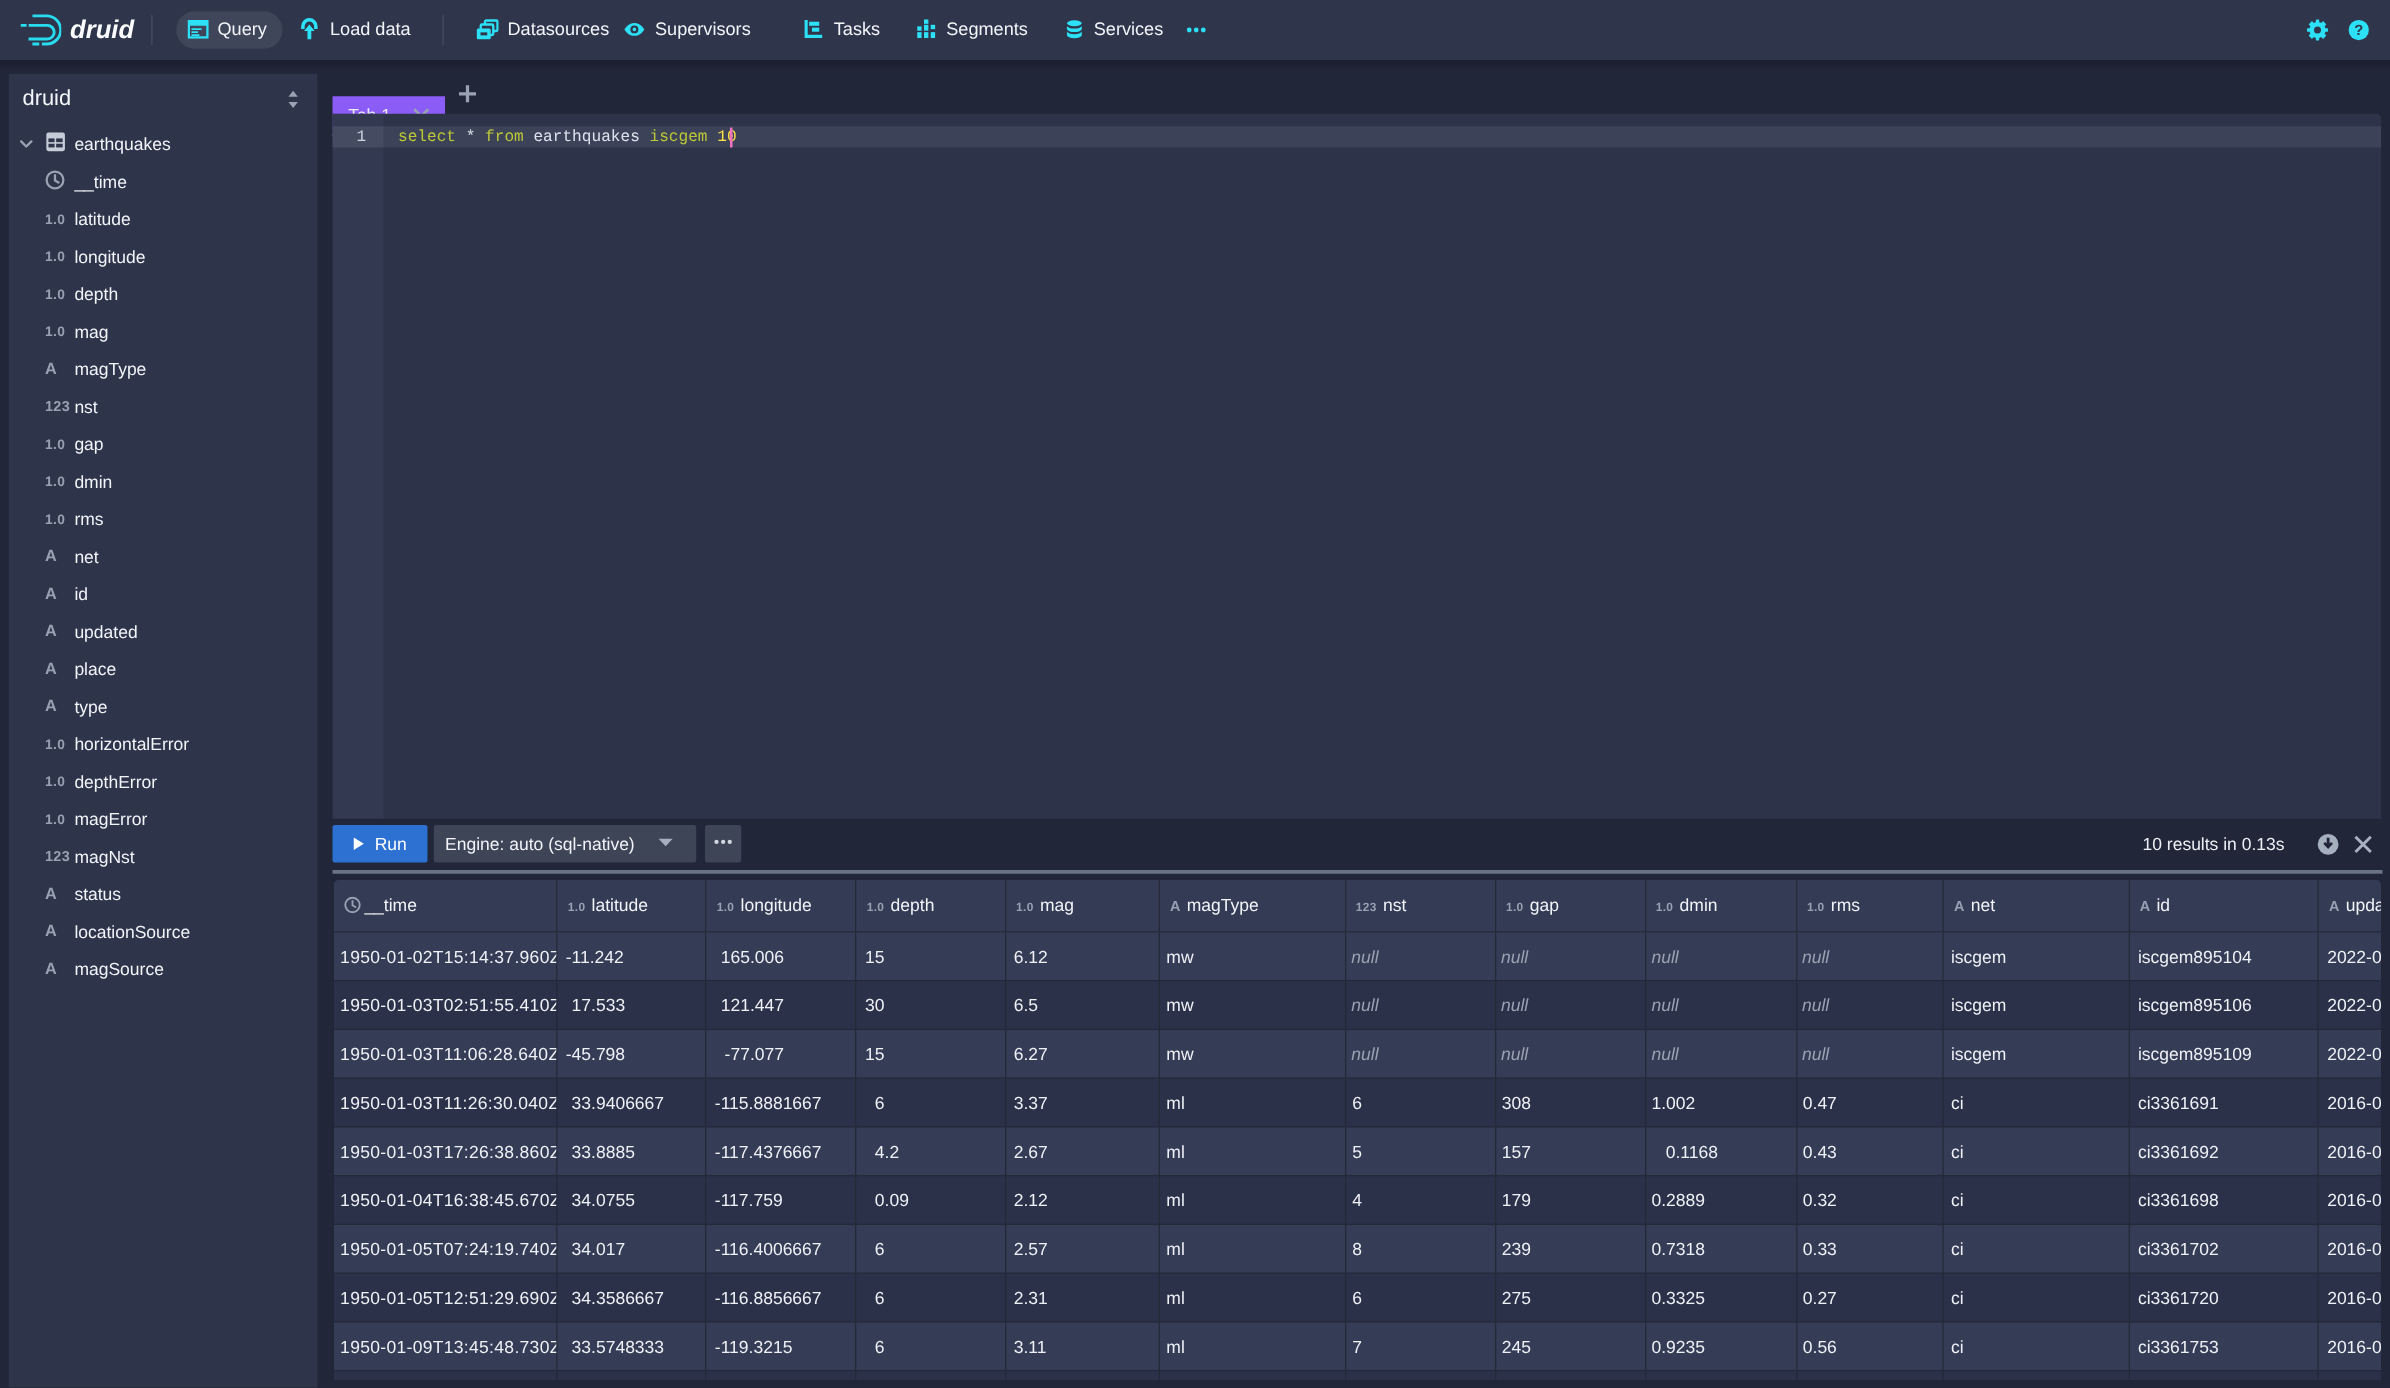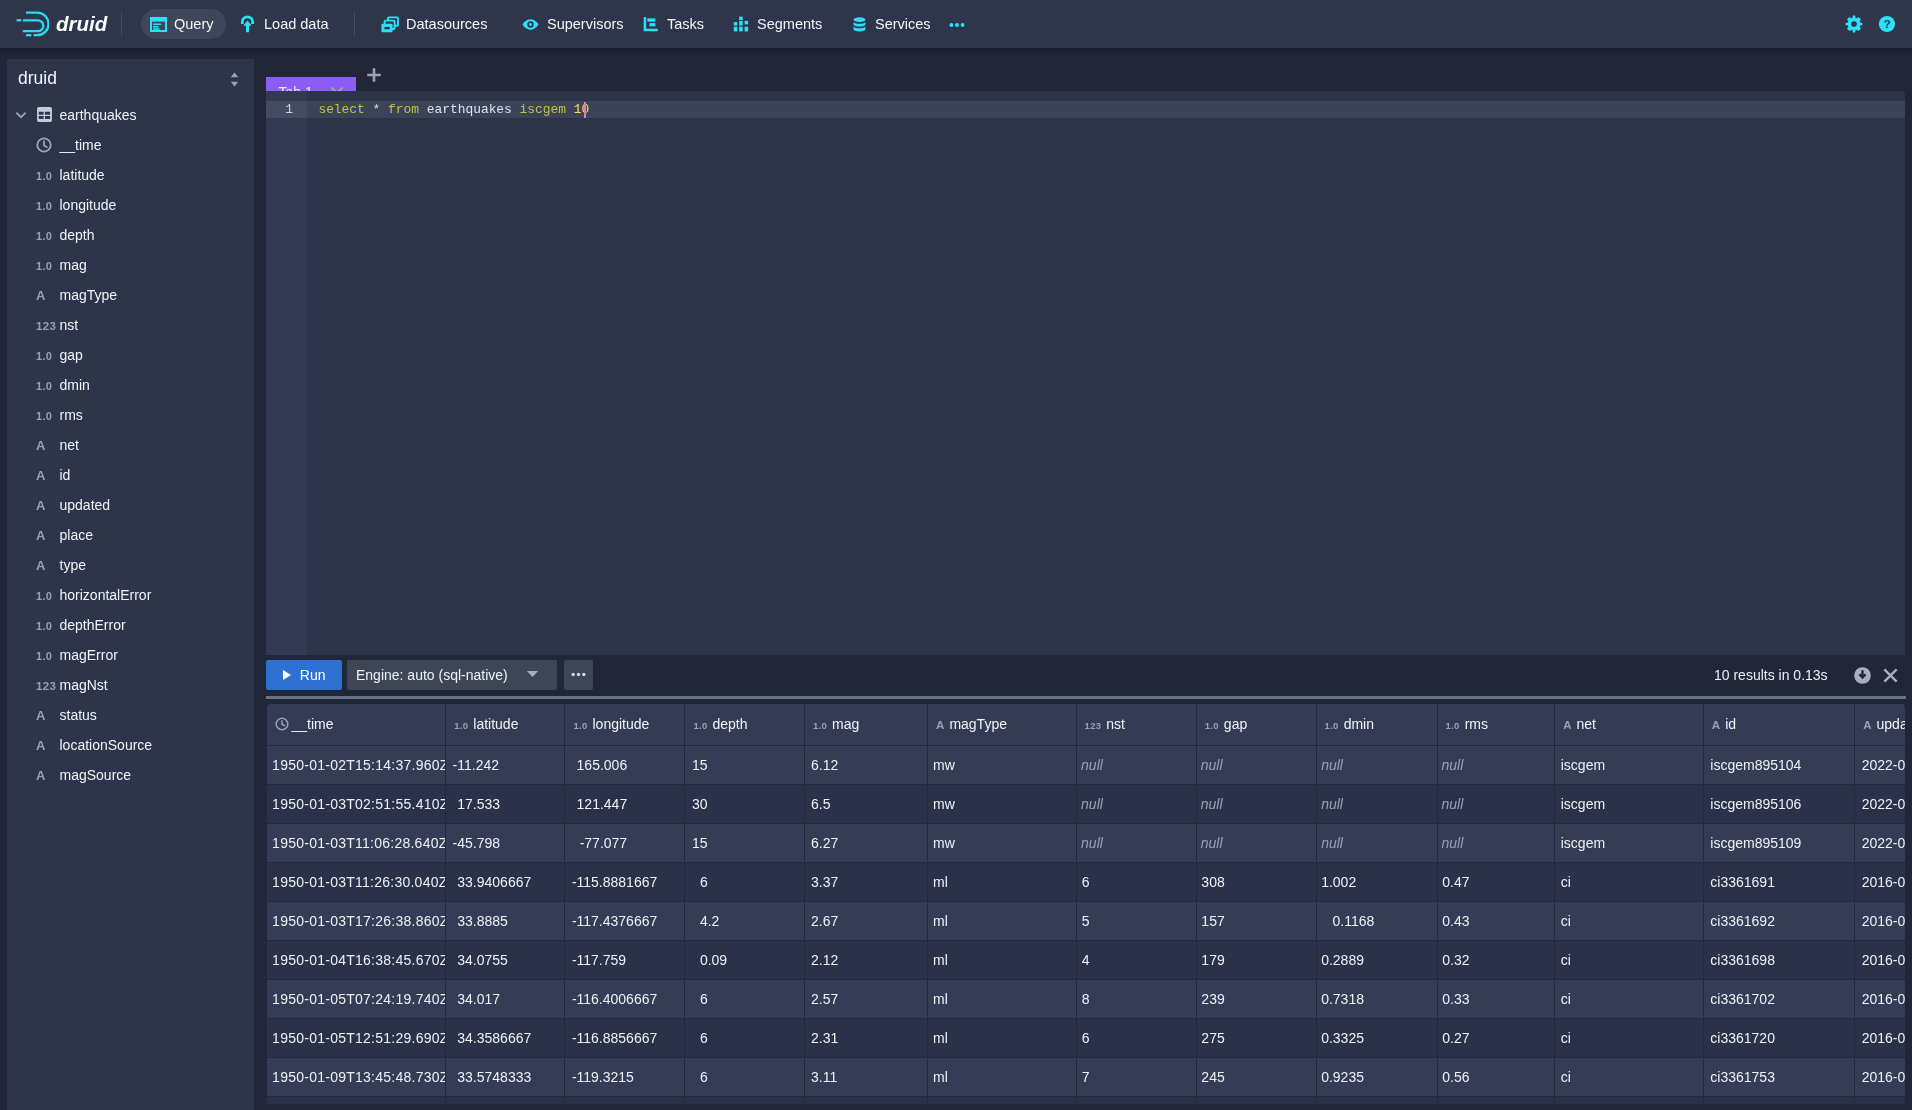--- a/index.html
+++ b/index.html
@@ -67,21 +67,21 @@
       </svg><span class="nlabel">Load data</span></span>
   <span class="nsep" style="left:354px"></span>
   <span class="nitem" style="left:381px"><svg width="18" height="17" viewBox="0 0 18 16" style="vertical-align:-3.5px">
         <g>
           <rect x="7" y="0.9" width="10" height="8.4" rx="1" fill="none" stroke="#2CE0F6" stroke-width="1.9"></rect>
           <rect x="3.6" y="4.1" width="10" height="8.4" rx="1" fill="#2F364B" stroke="#2CE0F6" stroke-width="1.9"></rect>
           <rect x="0.4" y="7.3" width="11.2" height="8.5" rx="1.2" fill="#2CE0F6"></rect>
           <rect x="3.4" y="10.4" width="5.4" height="2.4" fill="#2F364B"></rect>
         </g>
       </svg><span class="nlabel">Datasources</span></span>
-  <span class="nitem" style="left:521px"><svg width="19" height="15" viewBox="0 0 20 16" style="vertical-align:-2.5px">
+  <span class="nitem" style="left:498px"><svg width="19" height="15" viewBox="0 0 20 16" style="vertical-align:-2.5px">
         <path d="M10 2.5 C4.5 2.5 1.5 8 1.5 8 C1.5 8 4.5 13.5 10 13.5 C15.5 13.5 18.5 8 18.5 8 C18.5 8 15.5 2.5 10 2.5 Z" fill="#2CE0F6"></path>
         <circle cx="10" cy="8" r="3.4" fill="#2F364B"></circle>
         <circle cx="10" cy="8" r="1.5" fill="#2CE0F6"></circle>
       </svg><span class="nlabel">Supervisors</span></span>
   <span class="nitem" style="left:642px"><svg width="18" height="18" viewBox="0 0 16 16" style="vertical-align:-4px">
         <path d="M2.6 1.8 V13.4 H14" fill="none" stroke="#2CE0F6" stroke-width="2.2"></path>
         <rect x="4.7" y="3" width="7.2" height="2.9" fill="#2CE0F6"></rect>
         <rect x="6.7" y="7.2" width="5.2" height="2.9" fill="#2CE0F6"></rect>
       </svg><span class="nlabel">Tasks</span></span>
   <span class="nitem" style="left:732px"><svg width="18" height="18" viewBox="0 0 16 16" style="vertical-align:-4px">

